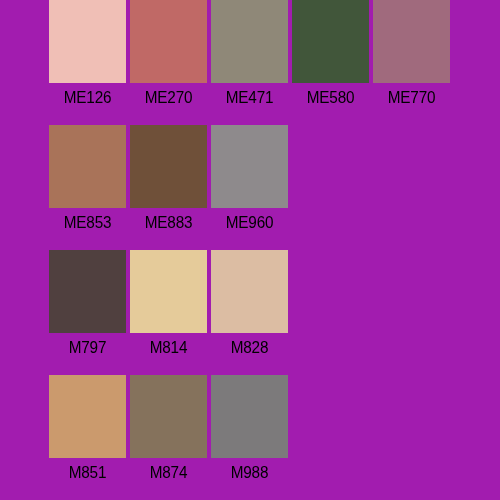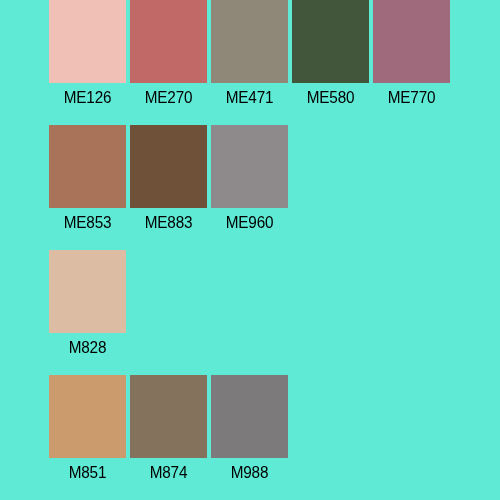--- a/index.html
+++ b/index.html
@@ -12,21 +12,21 @@
     height: 500px;
     background: #ffffff;
     font-family: "Liberation Sans", "DejaVu Sans", sans-serif;
     overflow: hidden;
   }
 
   #palette-chart {
     position: relative;
     width: 500px;
     height: 500px;
-    background: #5eead4;
+    background: #a21caf;
     box-sizing: border-box;
   }
 
   .palette-grid {
     position: absolute;
     left: 47px;
     top: 0px;
     width: 406px;
     display: flex;
     flex-direction: column;
@@ -104,20 +104,28 @@
           <div class="swatch-chip" style="background-color: rgb(111, 80, 57);"></div>
           <div class="swatch-label">ME883</div>
         </div>
         <div class="swatch-cell">
           <div class="swatch-chip" style="background-color: rgb(142, 138, 140);"></div>
           <div class="swatch-label">ME960</div>
         </div>
       </div>
       <div class="palette-row">
         <div class="swatch-cell">
+          <div class="swatch-chip" style="background-color: rgb(80, 64, 63);"></div>
+          <div class="swatch-label">M797</div>
+        </div>
+        <div class="swatch-cell">
+          <div class="swatch-chip" style="background-color: rgb(229, 203, 154);"></div>
+          <div class="swatch-label">M814</div>
+        </div>
+        <div class="swatch-cell">
           <div class="swatch-chip" style="background-color: rgb(220, 189, 163);"></div>
           <div class="swatch-label">M828</div>
         </div>
       </div>
       <div class="palette-row">
         <div class="swatch-cell">
           <div class="swatch-chip" style="background-color: rgb(203, 154, 109);"></div>
           <div class="swatch-label">M851</div>
         </div>
         <div class="swatch-cell">

